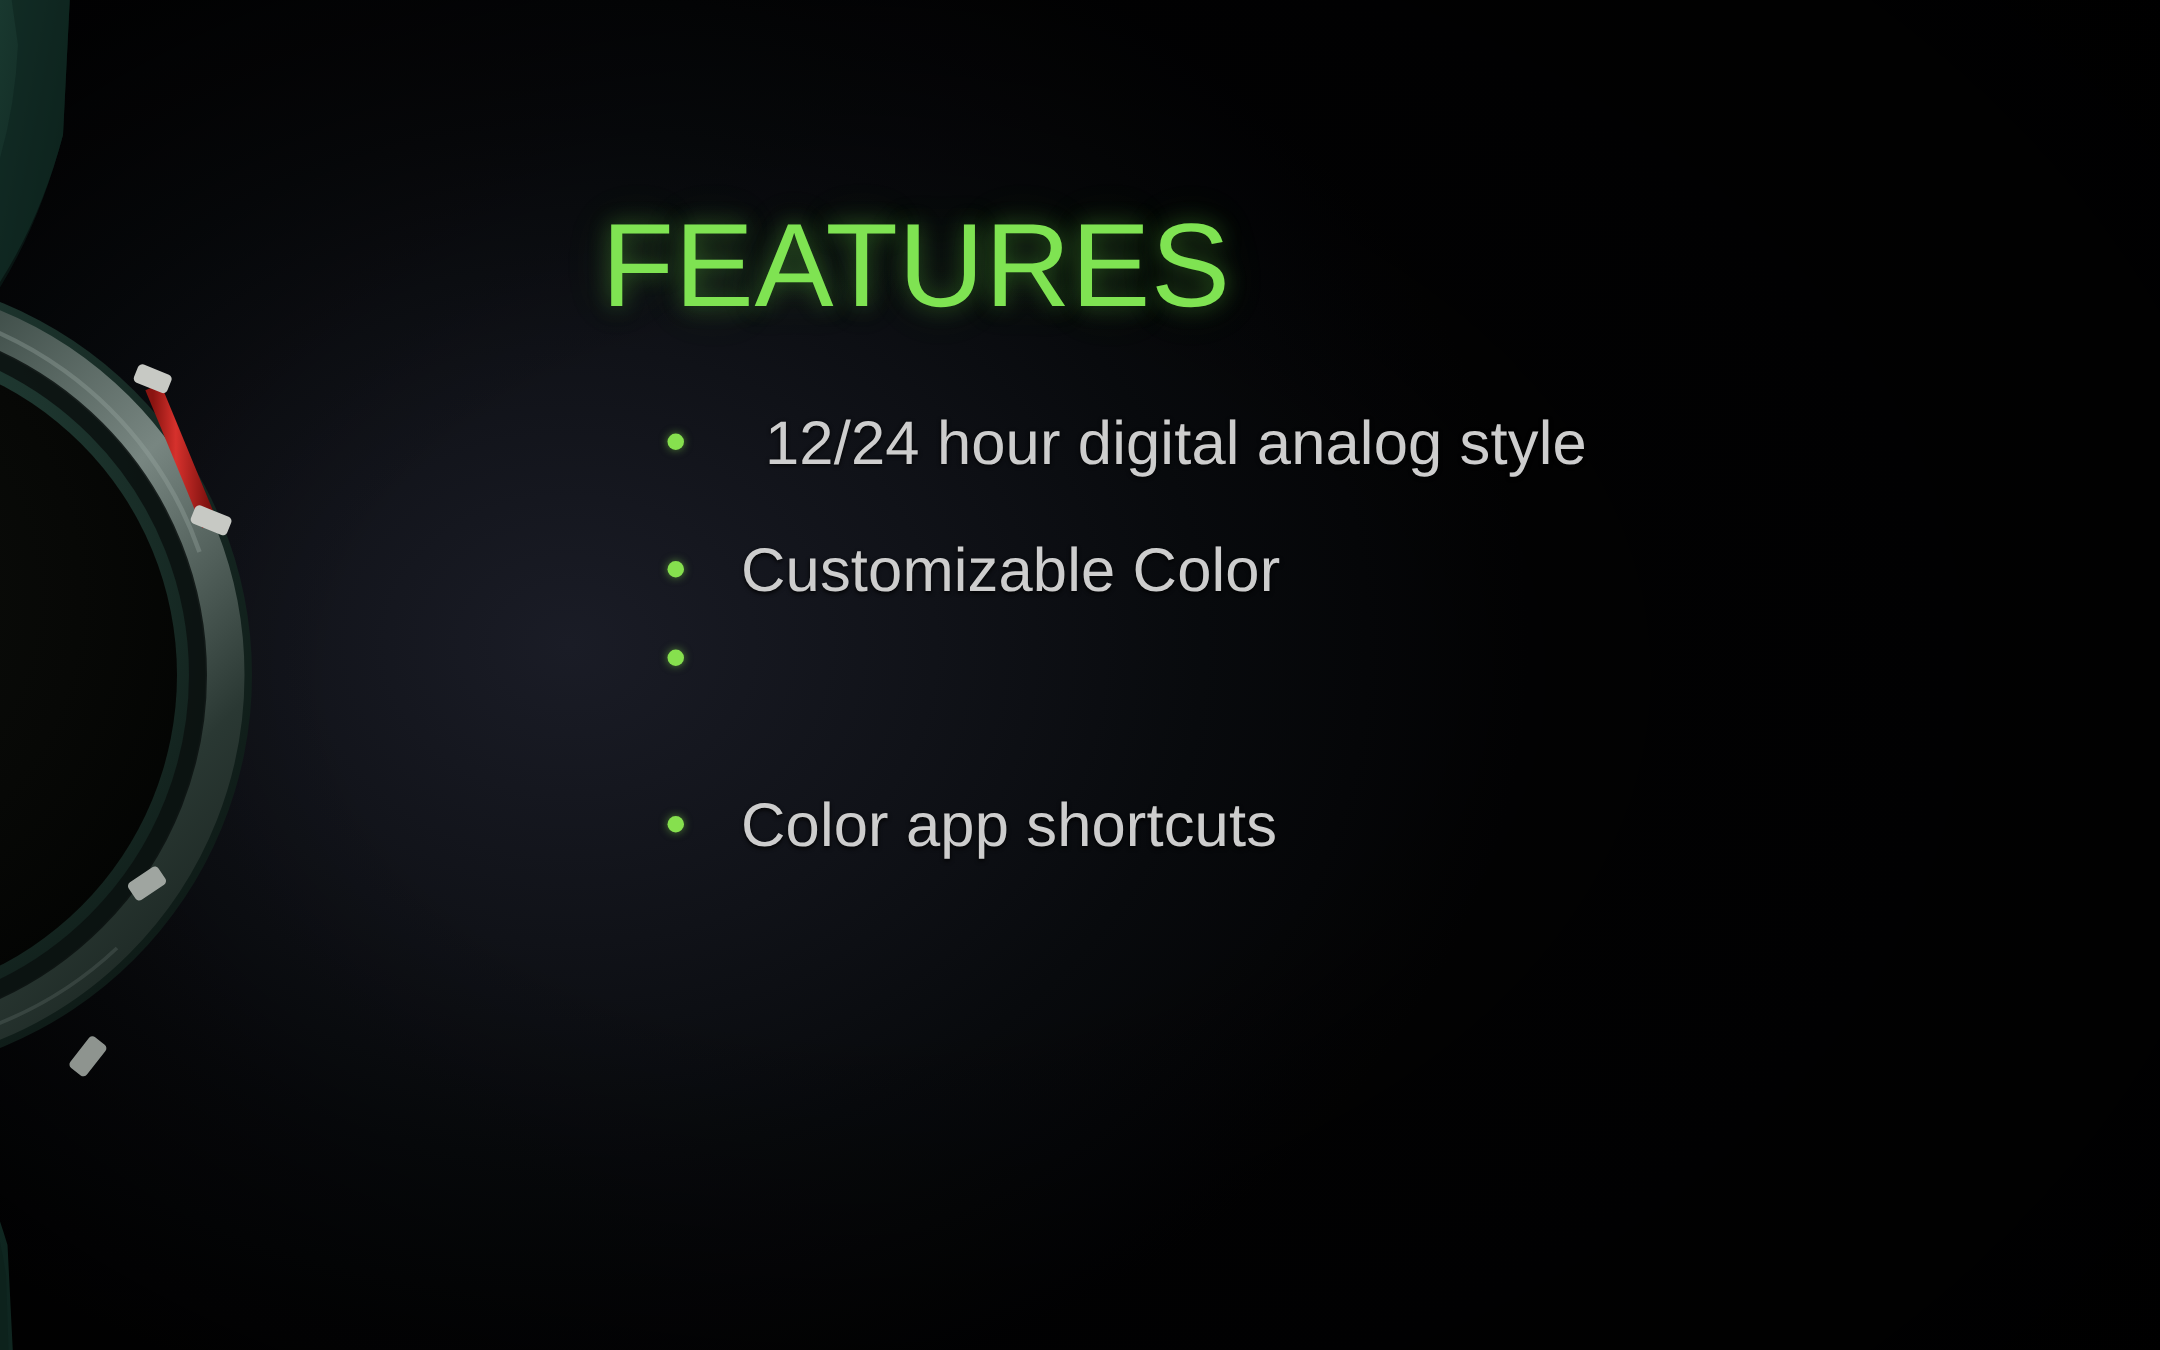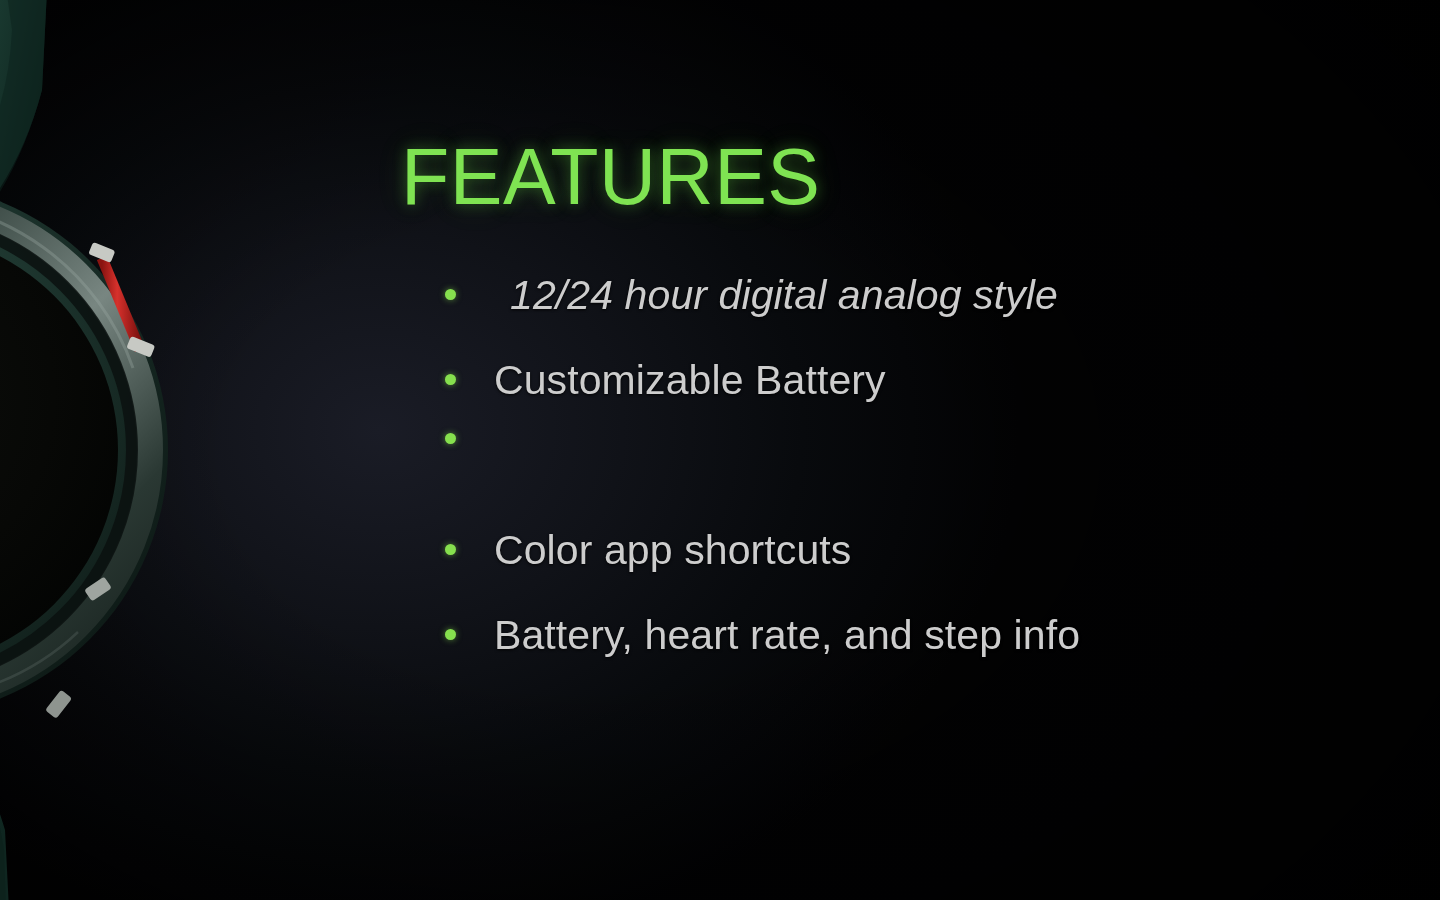--- a/index.html
+++ b/index.html
@@ -98,21 +98,21 @@
     top: -9px;
   }
   .feature-text {
     font-size: 41px;
     font-weight: 400;
     color: #cdcdcd;
     letter-spacing: .1px;
     white-space: nowrap;
     text-shadow: 0 1px 3px rgba(0,0,0,.9);
   }
-  .feature-item.indented .feature-text { padding-left: 16px; font-style: italic; }
+  .feature-item.indented .feature-text { padding-left: 16px; }
 </style>
 </head>
 <body>
 
 <div id="slide">
 
   <div class="bg-glow"></div>
 
   <div id="watch-art">
     <svg viewBox="0 0 520 960" xmlns="http://www.w3.org/2000/svg">
@@ -232,29 +232,25 @@
   <div id="content">
     <div id="slide-title">FEATURES</div>
 
     <ul id="feature-list">
       <li class="feature-item indented">
         <span class="bullet-dot"></span>
         <span class="feature-text">12/24 hour digital analog style</span>
       </li>
       <li class="feature-item">
         <span class="bullet-dot"></span>
-        <span class="feature-text">Customizable Battery</span>
+        <span class="feature-text">Customizable Color</span>
       </li>
       <li class="feature-item">
         <span class="bullet-dot"></span>
       </li>
       <li class="feature-item">
         <span class="bullet-dot"></span>
         <span class="feature-text">Color app shortcuts</span>
-      </li>
-      <li class="feature-item">
-        <span class="bullet-dot"></span>
-        <span class="feature-text">Battery, heart rate, and step info</span>
       </li>
     </ul>
   </div>
 
 </div>
 
 </body></html>

